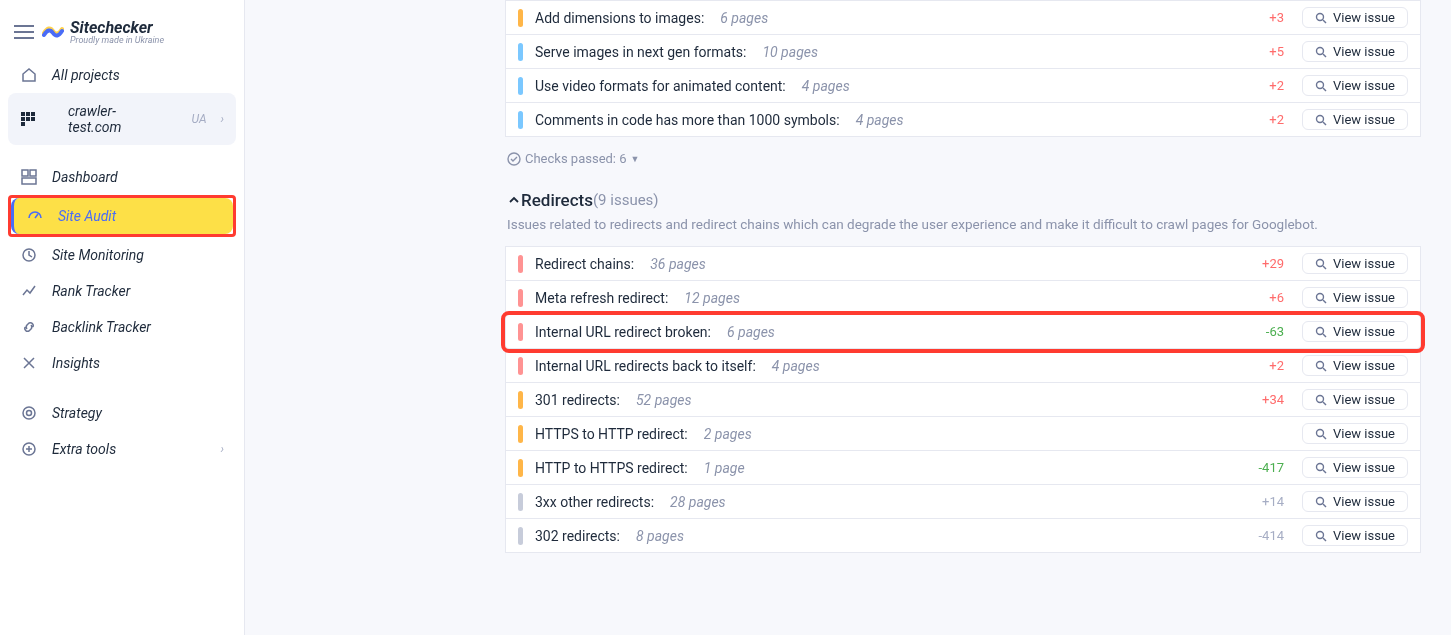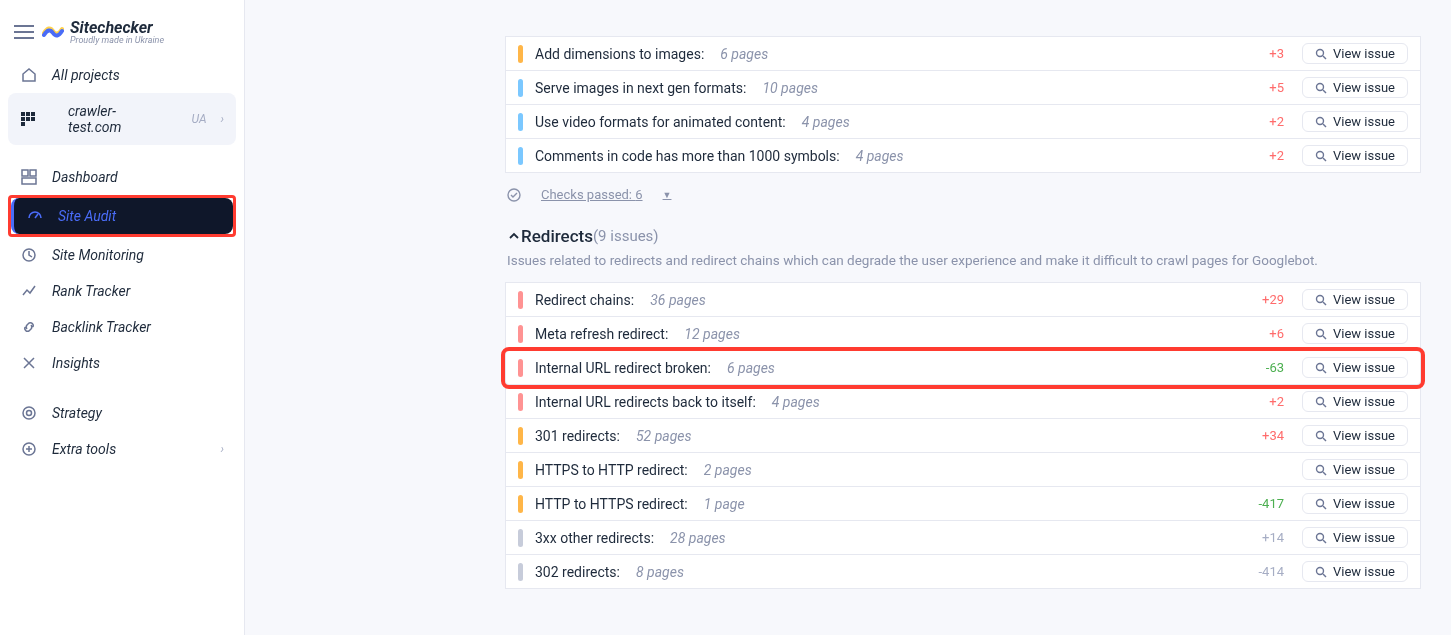--- a/index.html
+++ b/index.html
@@ -11,44 +11,44 @@
   .logo{display:flex;align-items:center;gap:6px;}
   .logo-mark{font-size:20px;}
   .logo-text{font-weight:700;font-size:16px;color:#1e2a3b;}
   .logo-sub{font-size:9px;color:#8b93ab;margin-top:-2px;}
   .nav-item{display:flex;align-items:center;gap:14px;padding:10px 12px;border-radius:8px;font-size:14px;color:#1e2a3b;cursor:pointer;}
   .nav-item .icon{width:18px;display:flex;justify-content:center;color:#6b7594;}
   .selected-project{background:#f2f4fa;justify-content:space-between;}
   .proj-left{display:flex;align-items:center;gap:32px;}
   .proj-meta{color:#a6adc4;font-size:12px;margin-left:4px;}
   .section-gap{height:14px;}
-  .active{color:#4a6cf7;border-left:3px solid #4a6cf7;background:#0f172a;align-items:flex-end;}
+  .active{color:#4a6cf7;border-left:3px solid #4a6cf7;background:#fde047;align-items:flex-end;}
   .active .icon{color:#4a6cf7;}
   .red-box{border:3px solid #ff3b30;border-radius:4px;}
   .chev{color:#a6adc4;font-size:12px;}
   .main{flex:1;overflow:auto;padding:0 20px;}
-  .issue-block{margin-left:240px;margin-right:10px;margin-top:36px;}
+  .issue-block{margin-left:240px;margin-right:10px;}
   .issue-row{display:flex;align-items:center;justify-content:space-between;background:#fff;border:1px solid #e6e8f0;border-top:none;padding:6px 12px;}
   .issue-row:first-child{border-top:1px solid #e6e8f0;}
   .issue-left{display:flex;align-items:center;gap:12px;min-width:0;}
   .sev{width:5px;height:18px;border-radius:3px;flex:none;}
   .sev-orange{background:#ffb648;}
   .sev-blue{background:#7bc8ff;}
   .sev-red{background:#ff9393;}
   .sev-grey{background:#c7ccda;}
   .issue-title{font-size:14px;color:#1e2a3b;}
   .issue-pages{font-size:14px;color:#8b93ab;margin-left:4px;font-style:italic;}
   .issue-right{display:flex;align-items:center;gap:18px;}
   .delta{font-size:13px;min-width:36px;text-align:right;}
   .delta-pos{color:#ff6b6b;}
   .delta-neg{color:#4caf50;}
   .delta-grey{color:#a6adc4;}
   .view-btn{display:flex;align-items:center;gap:6px;border:1px solid #e6e8f0;background:#fff;color:#1e2a3b;font-size:13px;padding:2px 12px;border-radius:6px;cursor:pointer;}
   .view-btn .s{color:#6b7594;}
-  .checks-passed{display:flex;align-items:center;gap:20px;color:#8b93ab;font-size:13px;margin:14px 0 24px 2px;text-decoration:underline;}
+  .checks-passed{display:flex;align-items:center;gap:4px;color:#8b93ab;font-size:13px;margin:14px 0 24px 2px;}
   .cat-head{display:flex;align-items:center;gap:0;margin:6px 0 6px 2px;}
   .cat-head .arrow{color:#1e2a3b;font-size:14px;cursor:pointer;}
   .cat-title{font-size:17px;font-weight:500;color:#1e2a3b;}
   .cat-count{color:#8b93ab;font-size:15px;}
   .cat-desc{color:#8b93ab;font-size:13.5px;margin:0 0 14px 2px;}
   .row-red-box{outline:4px solid #ff3b30;border-radius:4px;position:relative;z-index:2;}
   svg{display:block;}
 </style>
 </head>
 <body>

